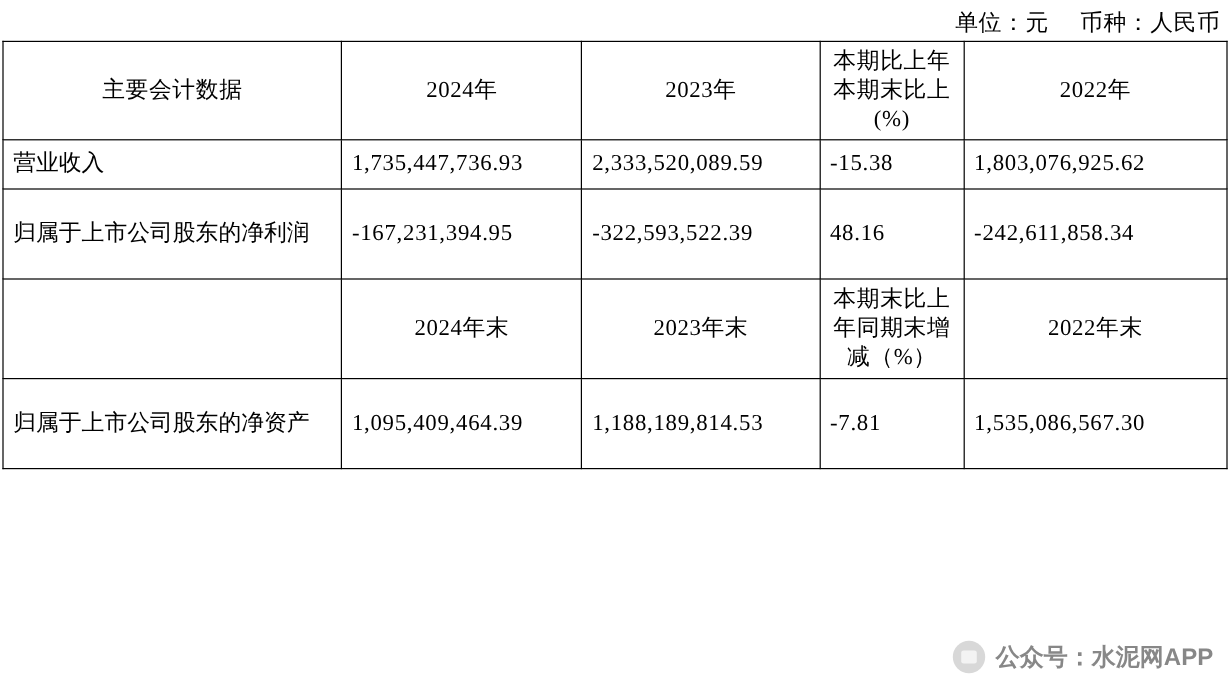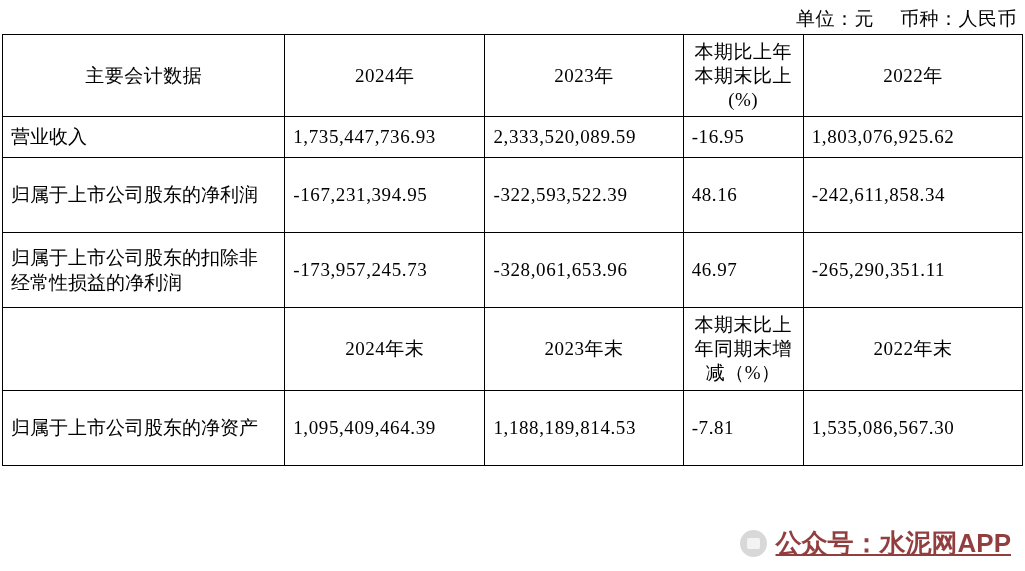--- a/index.html
+++ b/index.html
@@ -71,26 +71,25 @@
   tr.r2 td { height: 64px; }
   .label-txt { display: block; }
   .watermark {
     position: absolute;
     right: 14px;
     bottom: 10px;
     display: flex;
     align-items: center;
     gap: 9px;
     font-family: "Liberation Sans", sans-serif;
-    font-size: 26px;
+    font-size: 20px;
     font-weight: bold;
-    color: #7f1d1d;
+    color: #737373;
     opacity: 0.85;
     pointer-events: none;
-    text-decoration: underline;
   }
   .wm-logo {
     width: 27px;
     height: 27px;
     border-radius: 50%;
     background: #d2d2d2;
     position: relative;
     flex: none;
   }
   .wm-logo::before {
@@ -131,40 +130,33 @@
           <span class="label-txt">本期末比上</span>
           <span class="label-txt">(%)</span>
         </td>
         <td class="head">2022年</td>
       </tr>
 
       <tr class="r1">
         <td>营业收入</td>
         <td class="num">1,735,447,736.93</td>
         <td class="num">2,333,520,089.59</td>
-        <td class="num">-16.95</td>
+        <td class="num">-15.38</td>
         <td class="num">1,803,076,925.62</td>
       </tr>
 
 
       <tr class="r2">
         <td>归属于上市公司股东的净利润</td>
         <td class="num">-167,231,394.95</td>
         <td class="num">-322,593,522.39</td>
         <td class="num">48.16</td>
         <td class="num">-242,611,858.34</td>
       </tr>
 
-      <tr class="r2">
-        <td>归属于上市公司股东的扣除非经常性损益的净利润</td>
-        <td class="num">-173,957,245.73</td>
-        <td class="num">-328,061,653.96</td>
-        <td class="num">46.97</td>
-        <td class="num">-265,290,351.11</td>
-      </tr>
 
 
       <tr class="hrow">
         <td class="head"></td>
         <td class="head">2024年末</td>
         <td class="head">2023年末</td>
         <td class="head small">
           <span class="label-txt">本期末比上</span>
           <span class="label-txt">年同期末增</span>
           <span class="label-txt">减（%）</span>

